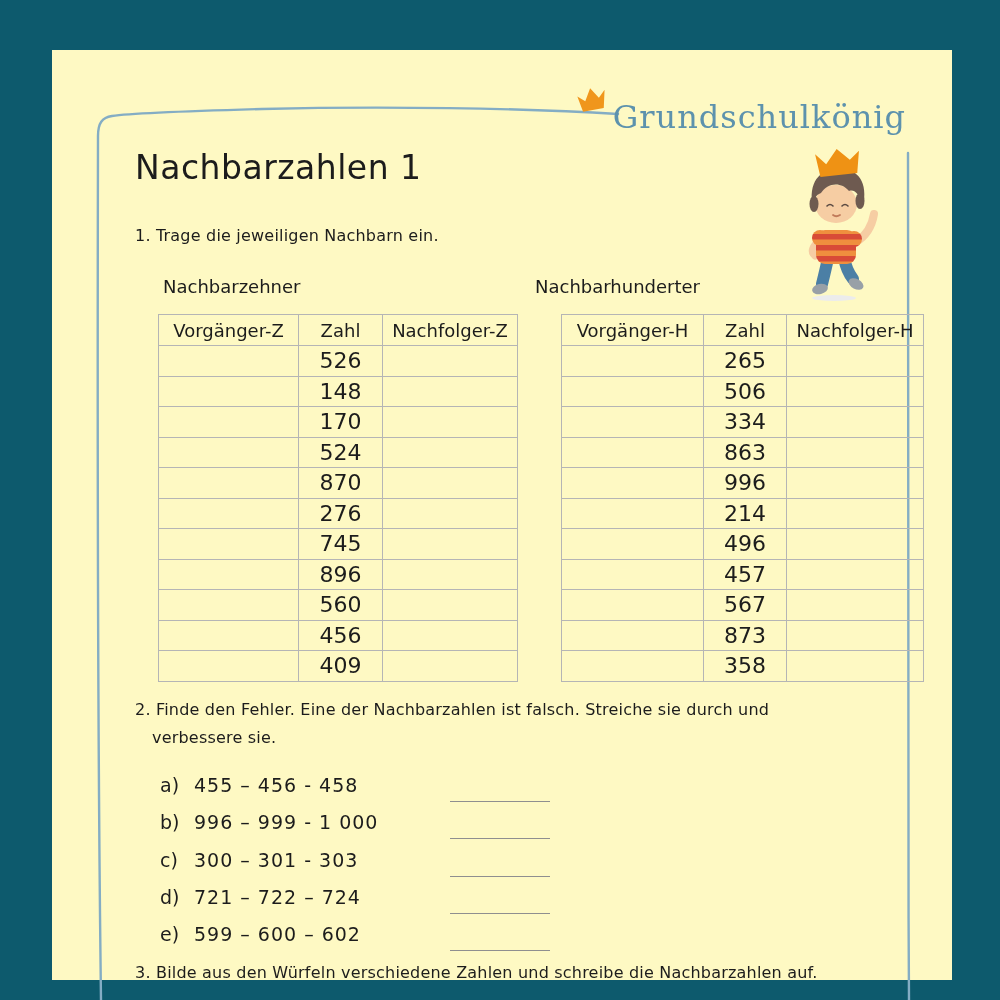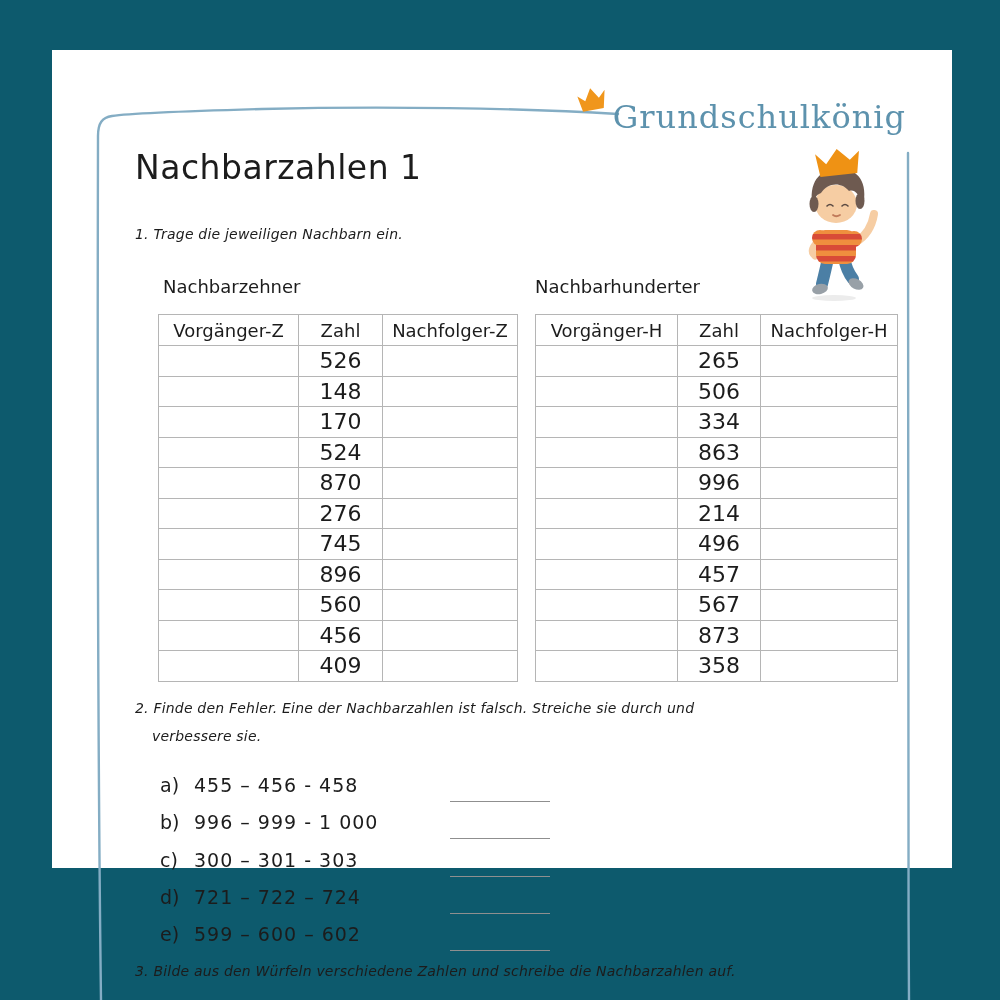--- a/index.html
+++ b/index.html
@@ -3,48 +3,48 @@
 <meta charset="utf-8">
 <style>
   html,body{margin:0;padding:0;}
   body{
     width:1000px;height:1000px;position:relative;overflow:hidden;
     background:#0d5a6d;
     font-family:"DejaVu Sans",sans-serif;
     color:#1c1c1c;
   }
   .page{
-    position:absolute;left:52px;top:50px;width:900px;height:818px;
-    background:#ffffff;
+    position:absolute;left:52px;top:50px;width:900px;height:930px;
+    background:#fef9c3;
   }
   .frame-svg{position:absolute;left:0;top:0;pointer-events:none;}
   .logo{
     position:absolute;right:46px;top:48px;
     font-family:"DejaVu Serif",serif;
     font-size:32px;color:#5d92ad;letter-spacing:1px;white-space:nowrap;
   }
   .logo-crown{position:absolute;left:523px;top:36px;transform:rotate(-10deg);}
   .boy{position:absolute;left:734px;top:96px;}
   .title{
     position:absolute;left:83px;top:98px;
     font-size:33px;letter-spacing:0.5px;
   }
-  .task-text{position:absolute;font-size:14px;letter-spacing:0.2px;white-space:nowrap;font-style:italic;}
+  .task-text{position:absolute;font-size:16px;letter-spacing:0.2px;white-space:nowrap;}
   .t1{left:83px;top:176px;}
   .t2a{left:83px;top:650px;}
   .t2b{left:100px;top:678px;}
   .t3{left:83px;top:913px;}
   .caption{position:absolute;top:226px;font-size:18px;}
   .cap-left{left:111px;}
   .cap-right{left:483px;}
   table.nb{
     position:absolute;top:264px;border-collapse:collapse;table-layout:fixed;
   }
   .tbl-left{left:106px;width:359px;}
-  .tbl-right{left:483px;width:362px;}
+  .tbl-right{left:509px;width:362px;}
   table.nb td{
     border:1px solid #b5b5b5;text-align:center;padding:0;
     font-size:18px;overflow:hidden;
   }
   table.nb tr.hdr td{height:30px;}
   table.nb tr.row td{height:29.5px;font-size:22px;}
   .task2-item{position:absolute;left:108px;width:600px;height:32px;font-size:19px;}
   .task2-item .lbl{display:inline-block;width:34px;}
   .task2-item .seq{letter-spacing:1px;}
   .answer-line{

